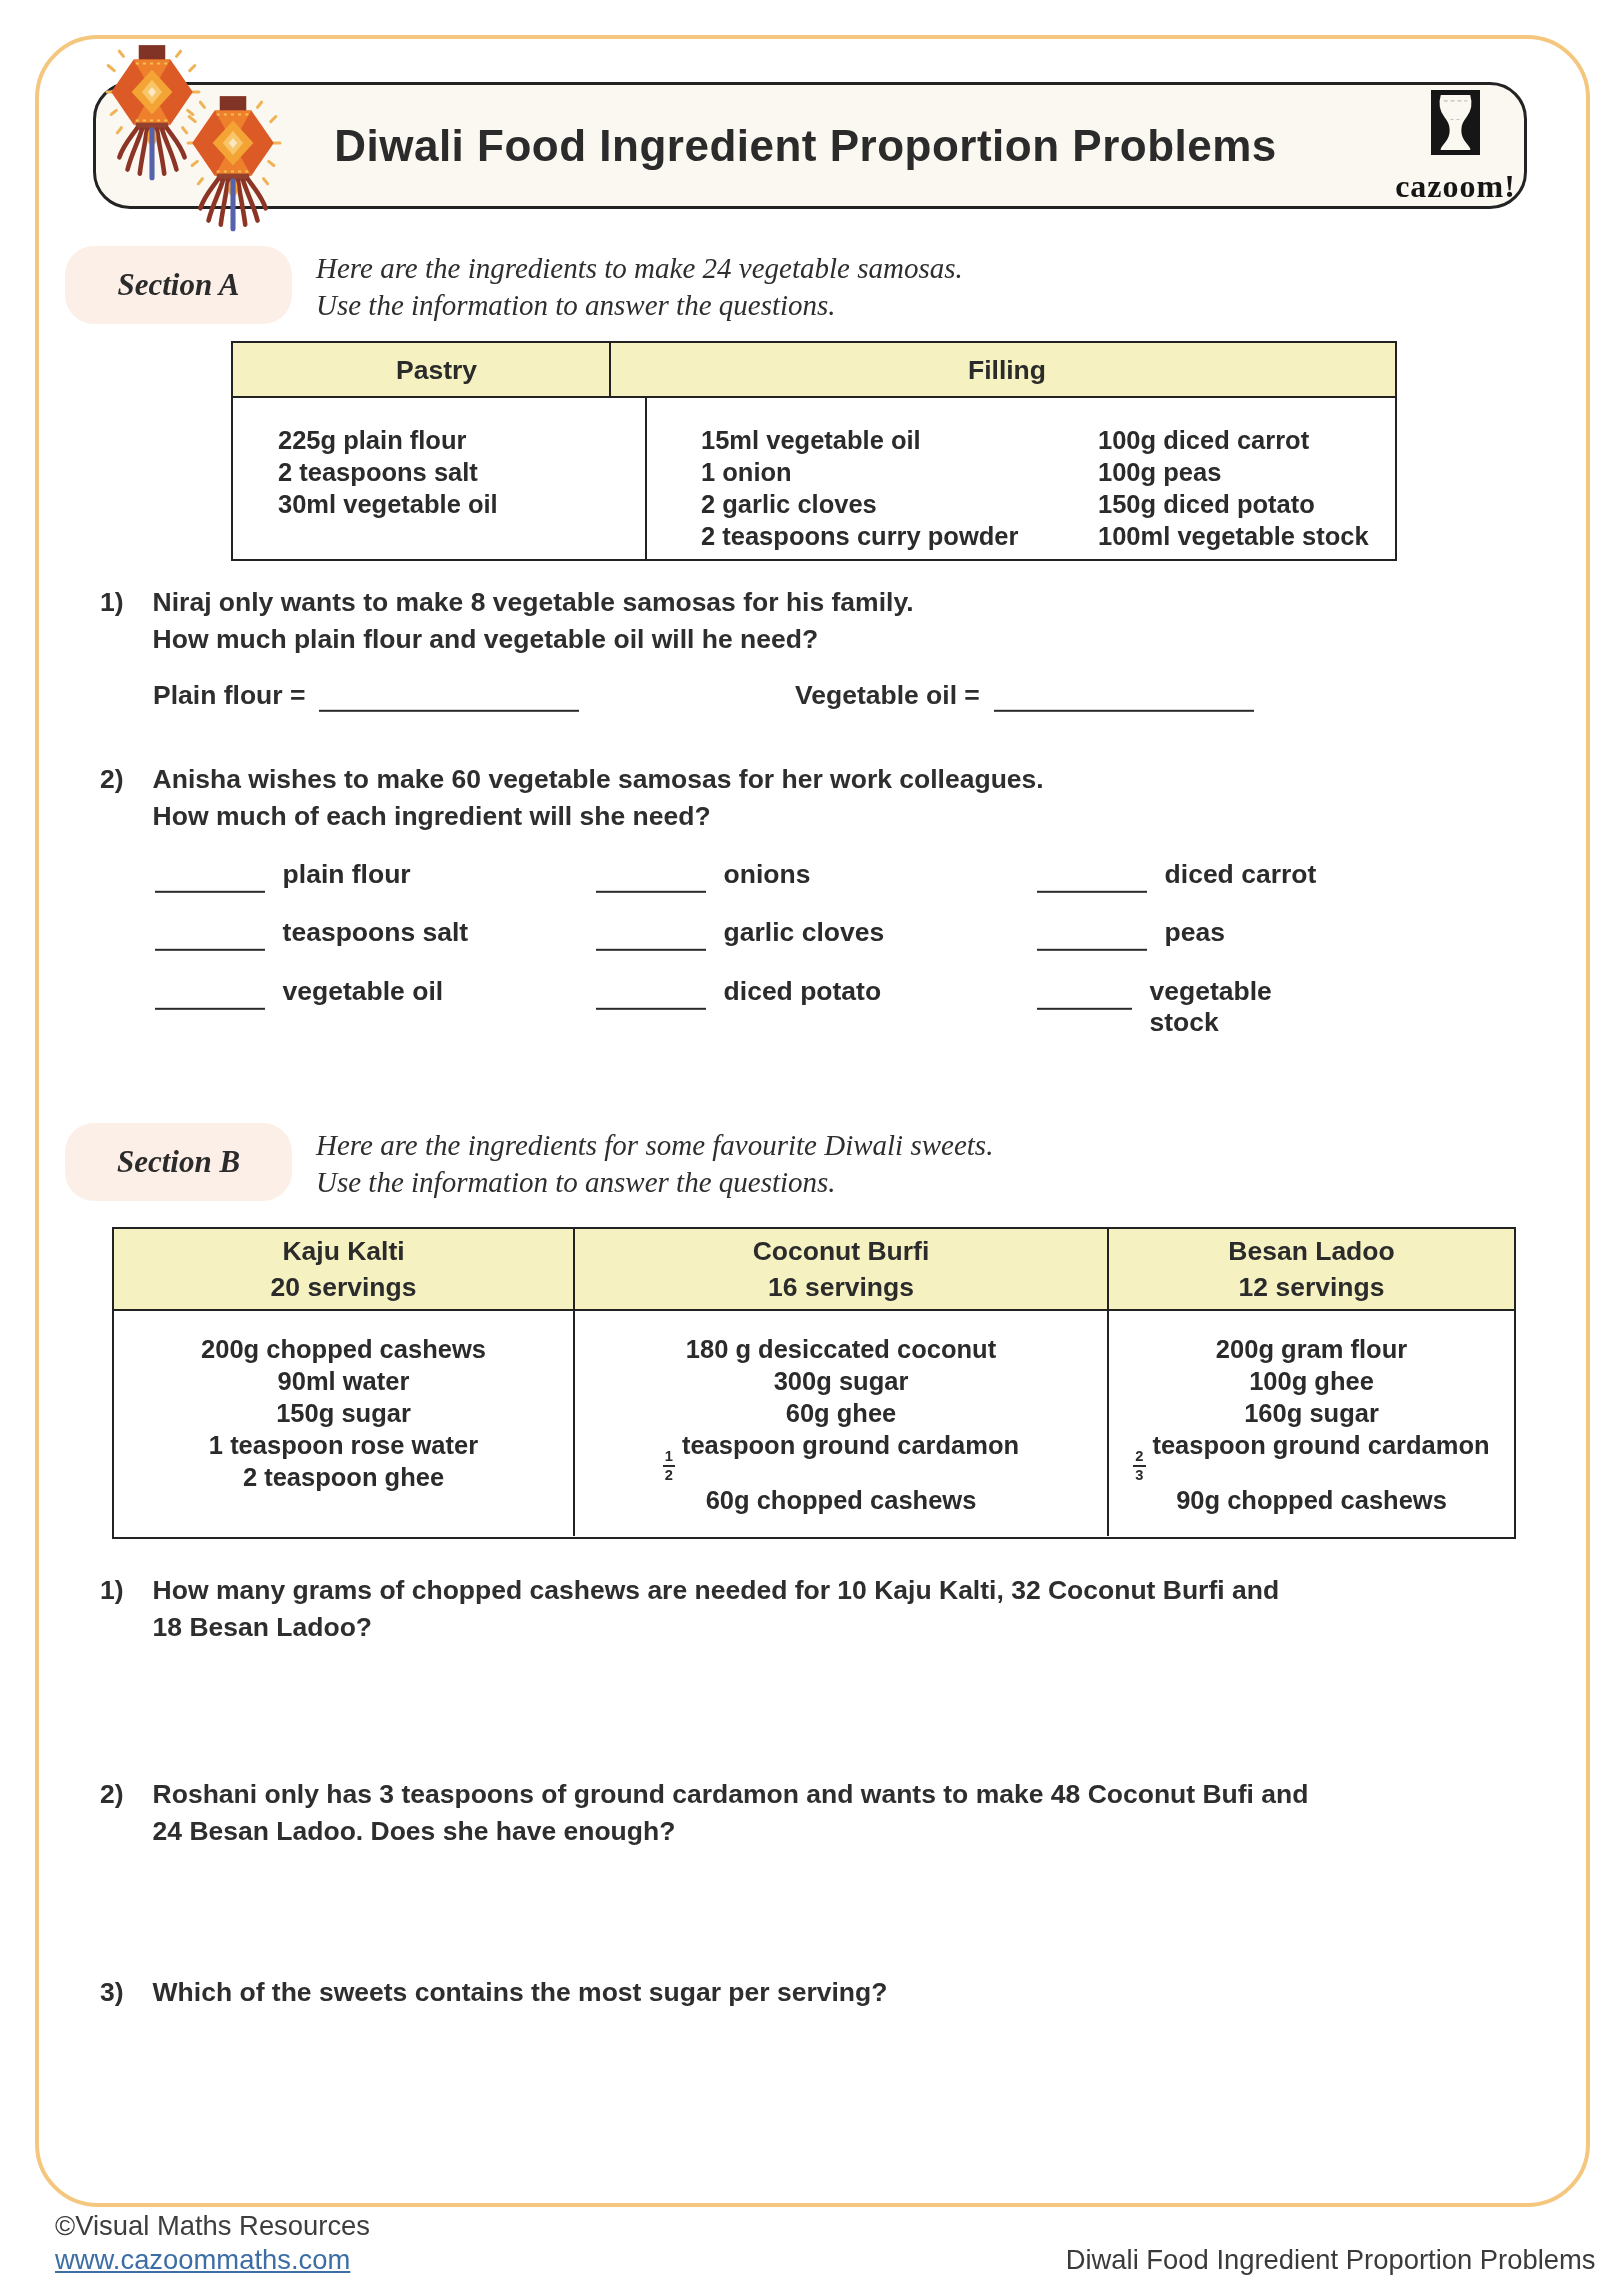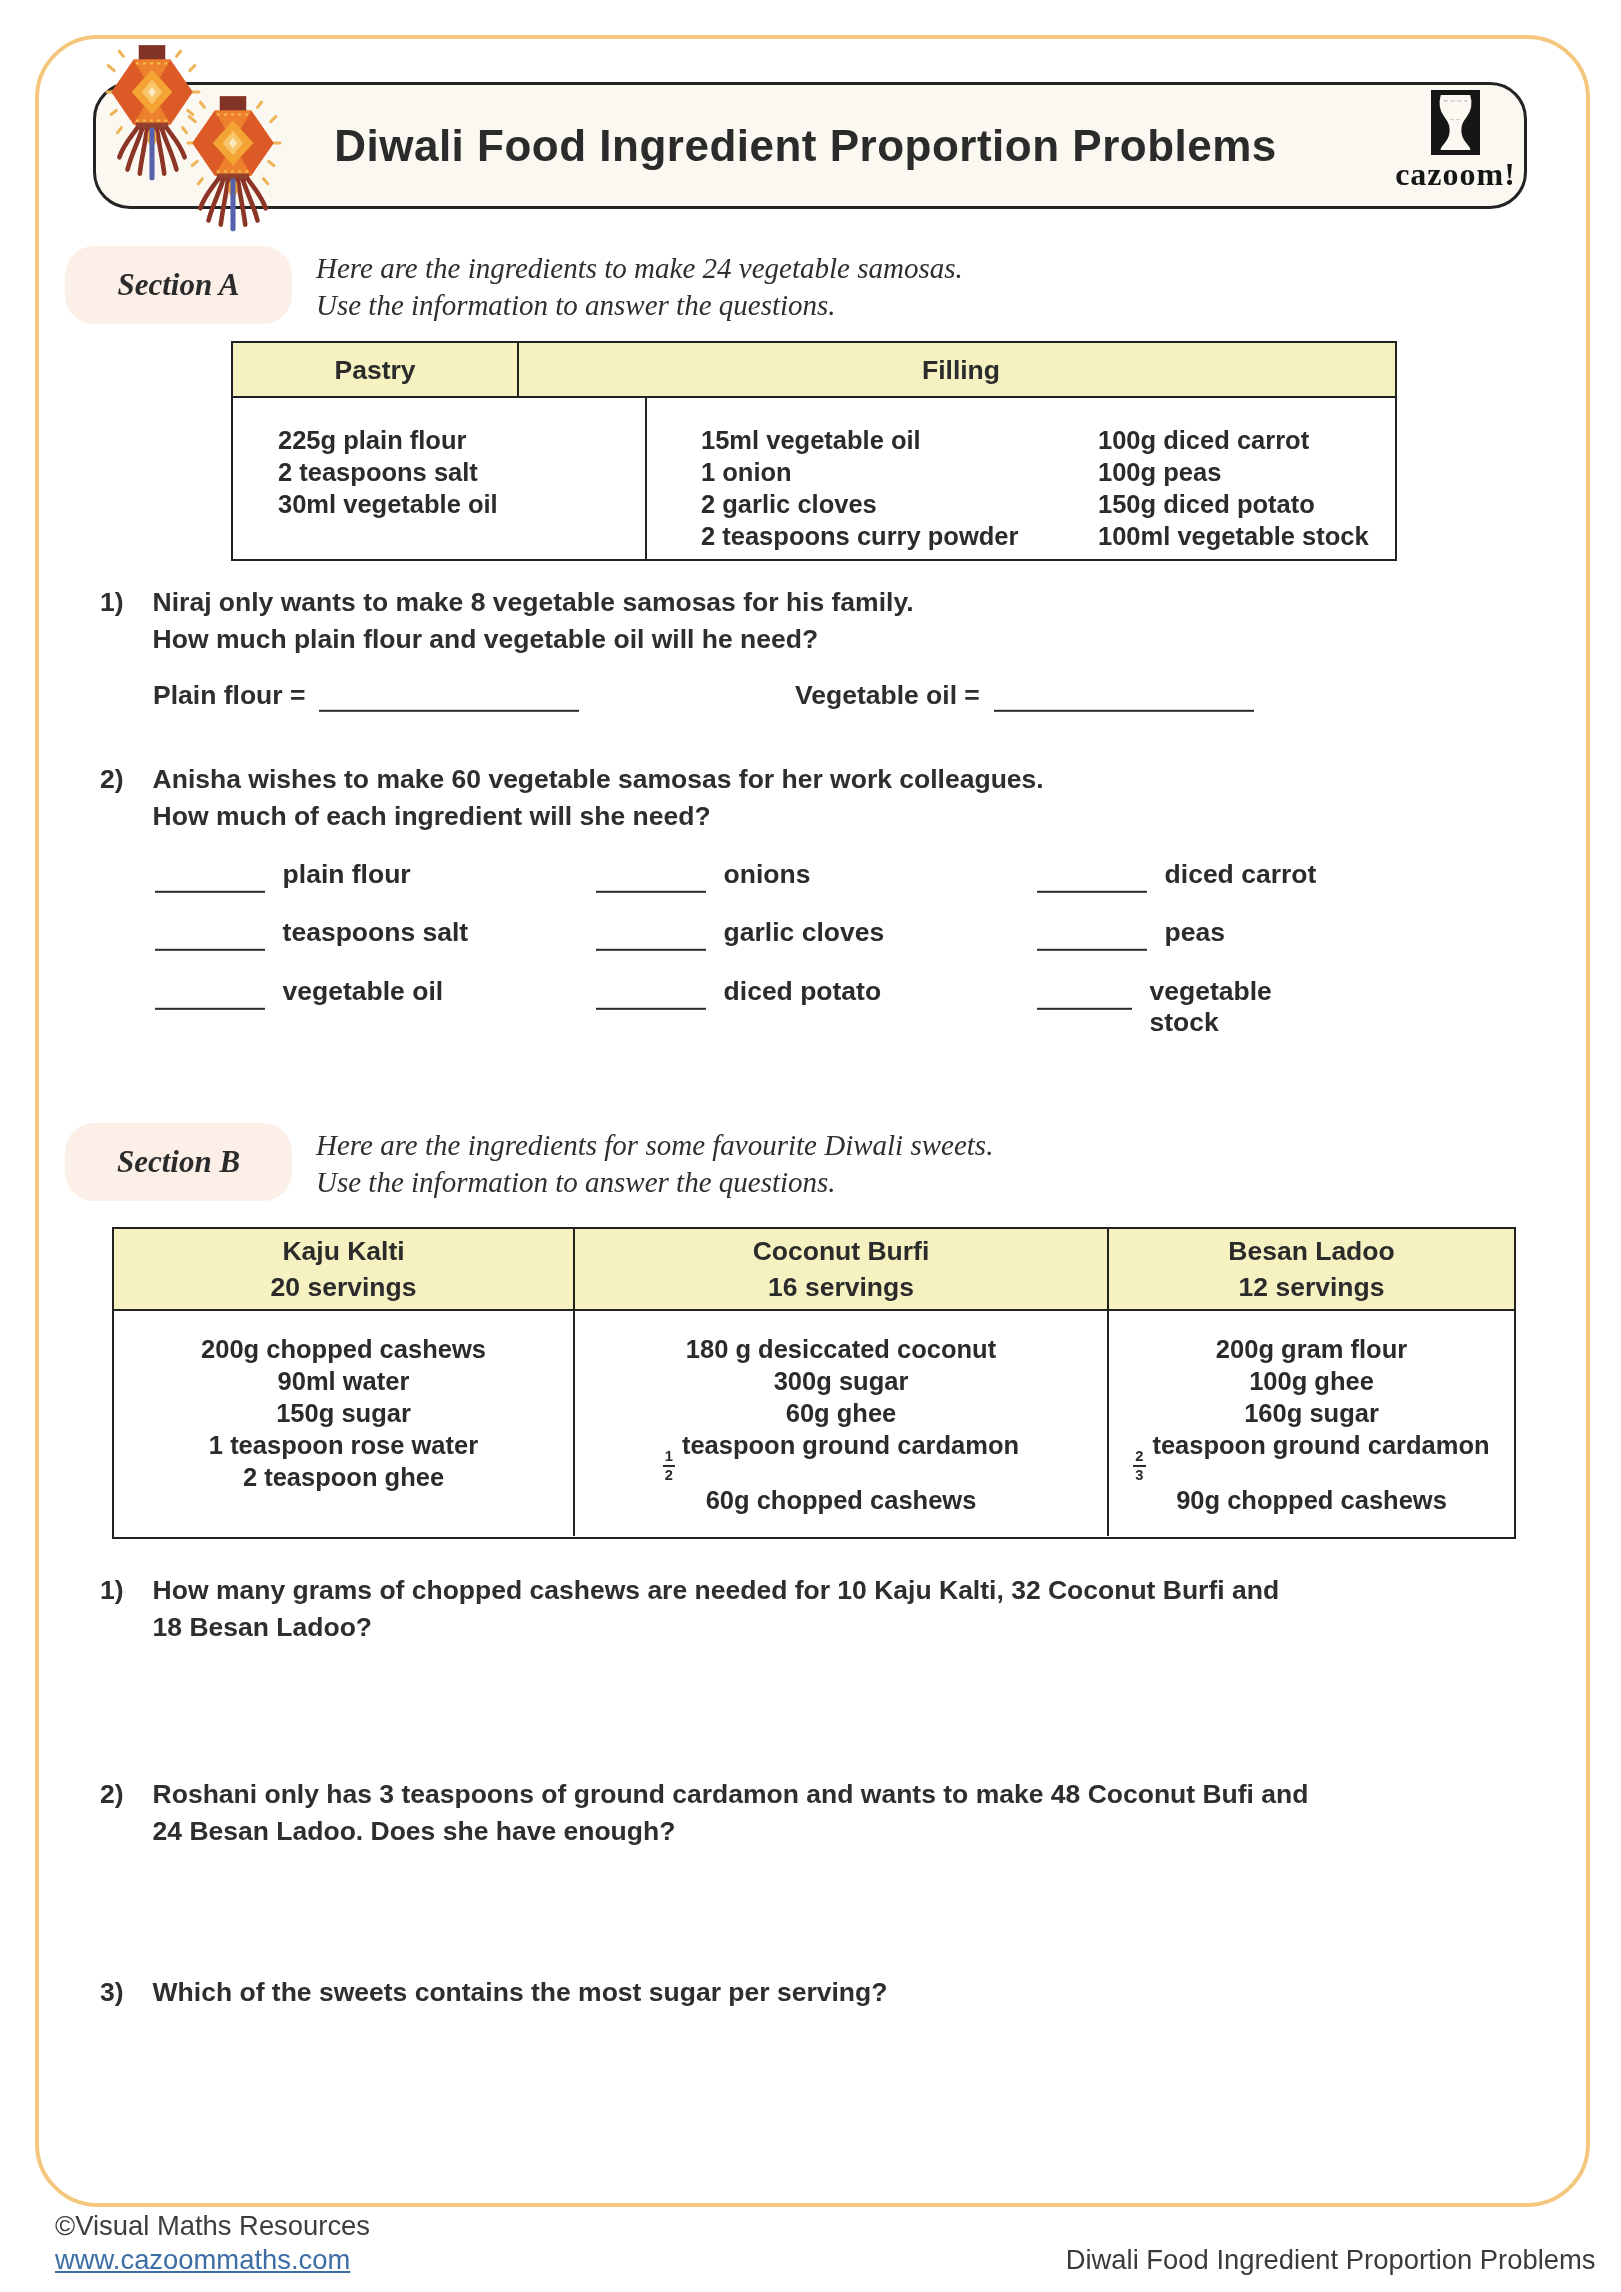--- a/index.html
+++ b/index.html
@@ -22,21 +22,21 @@
     border:3.9px solid #232323;border-radius:37px;background:#FAF8F0;
     display:flex;align-items:center;justify-content:center;box-sizing:border-box;
   }
   .page-title{
     font-size:44px;font-weight:bold;letter-spacing:0.5px;color:#2b2b2b;
     padding-left:118px;padding-right:127px;white-space:nowrap;
   }
   .logo{left:1384px;top:90px;width:143px;text-align:center;}
   .logo-square{width:49px;height:65px;background:#161616;margin:0 auto;display:block;}
   .logo-word{font-family:"Liberation Serif","DejaVu Serif",serif;font-weight:bold;
-    font-size:32px;color:#161616;margin-top:1px;letter-spacing:1px;}
+    font-size:32px;color:#161616;margin-top:13px;letter-spacing:1px;}
 
   
   .section-label{
     width:227px;height:78px;background:#FBEFE8;border-radius:29px;
     display:flex;align-items:center;justify-content:center;
     font-family:"Liberation Serif","DejaVu Serif",serif;
     font-weight:bold;font-style:italic;font-size:31px;color:#2b2b2b;
   }
   .intro{
     font-family:"Liberation Serif","DejaVu Serif",serif;font-style:italic;
@@ -50,21 +50,21 @@
   .ws-table .th{display:flex;flex-direction:column;align-items:center;justify-content:center;
     box-sizing:border-box;text-align:center;line-height:36px;}
   .ws-table .tbody{display:flex;font-weight:bold;font-size:25.5px;}
   .ws-table .td{box-sizing:border-box;}
   .bl{border-left:2.9px solid #222;justify-content:space-between;}
   .ing-list div{line-height:32px;}
 
   
   .t1{left:231px;top:341px;width:1166px;height:220px;}
   .t1 .thead{height:53px;}
-  .t1 .th1{width:284px;}
+  .t1 .th1{width:345px;margin-left:31px;}
   .t1 .th2{flex:1;padding-left:8px;}
   .t1 .tbody{height:161px;}
   .t1 .td1{width:412px;padding:25.5px 0 0 45px;}
   .t1 .td2{flex:1;display:flex;padding-top:25.5px;}
   .t1 .fcol1{width:397px;margin-left:54px;}
   .t1 .fcol2{flex:1;}
 
   
   .t2{left:112px;top:1227px;width:1404px;height:312px;}
   .t2 .thead{height:80px;}

